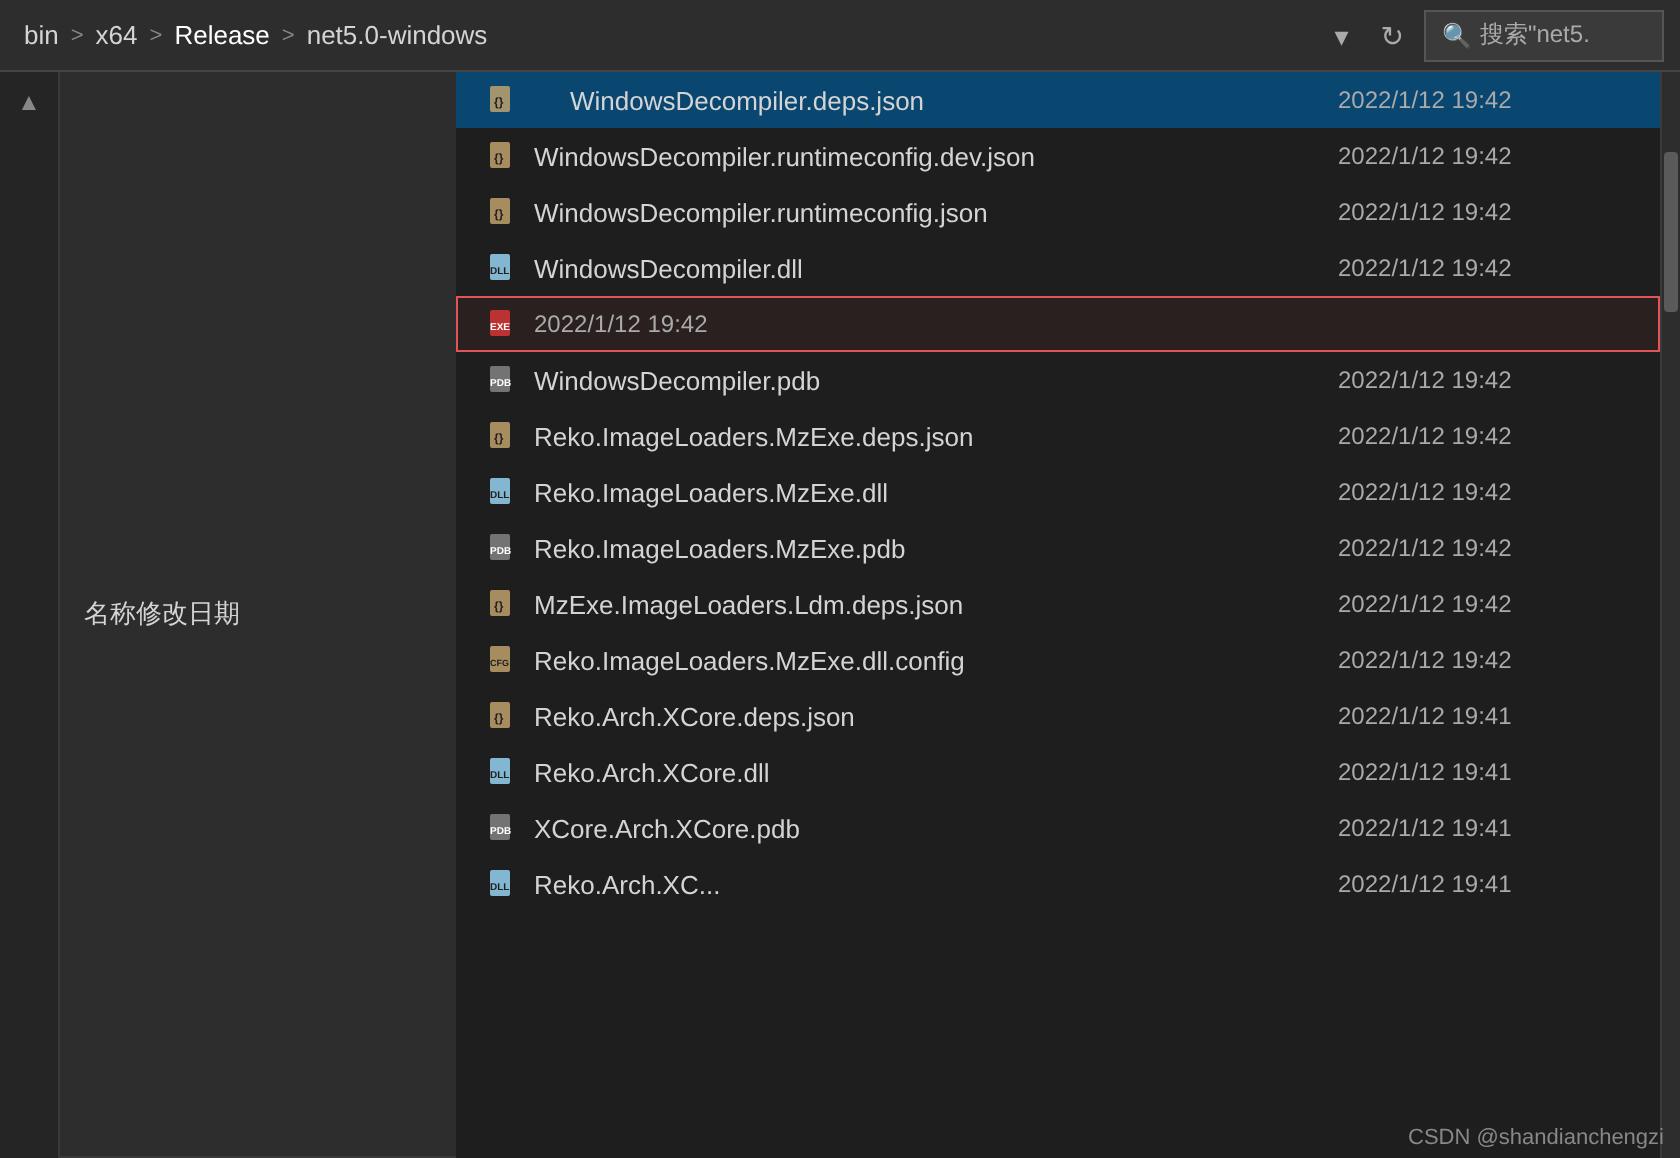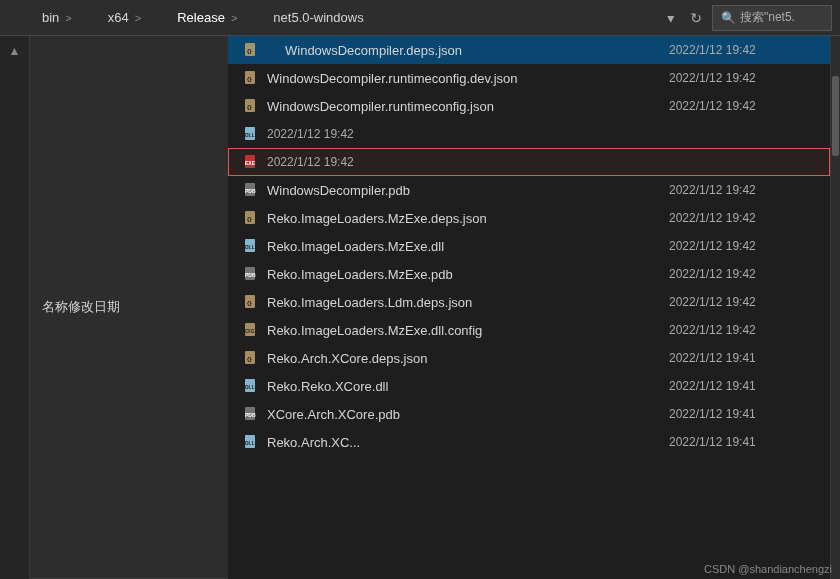--- a/index.html
+++ b/index.html
@@ -29,21 +29,20 @@
       flex: 1;
       height: 100%;
     }
     .breadcrumb-item {
       color: #d4d4d4;
       padding: 0 4px;
       cursor: pointer;
       font-size: 13px;
       display: flex;
       align-items: center;
-      margin-left: 30px;
     }
     .breadcrumb-separator {
       color: #888;
       font-size: 11px;
       padding: 0 2px;
     }
     .breadcrumb-current {
       color: #fff;
       font-weight: 500;
     }
@@ -283,20 +282,21 @@
           <span class="file-name">WindowsDecompiler.runtimeconfig.json</span>
           <span class="file-date">2022/1/12 19:42</span>
         </div>
         <div class="file-row">
           <div class="file-icon">
             <svg width="16" height="16" viewBox="0 0 16 16">
               <rect x="2" y="1" width="10" height="13" rx="1" fill="#9cdcfe" opacity="0.8"></rect>
               <text x="2" y="11" font-size="5" fill="#1e1e1e" font-weight="bold">DLL</text>
             </svg>
           </div>
+          <span class="file-name">WindowsDecompiler.dll</span>
           <span class="file-date">2022/1/12 19:42</span>
         </div>
         <div class="file-row highlighted">
           <div class="file-icon">
             <svg width="16" height="16" viewBox="0 0 16 16">
               <rect x="2" y="1" width="10" height="13" rx="1" fill="#cc3333" opacity="0.9"></rect>
               <text x="2" y="11" font-size="5" fill="#fff" font-weight="bold">EXE</text>
             </svg>
           </div>
           <span class="file-date">2022/1/12 19:42</span>
@@ -341,21 +341,21 @@
           <span class="file-name">Reko.ImageLoaders.MzExe.pdb</span>
           <span class="file-date">2022/1/12 19:42</span>
         </div>
         <div class="file-row">
           <div class="file-icon">
             <svg width="16" height="16" viewBox="0 0 16 16">
               <rect x="2" y="1" width="10" height="13" rx="1" fill="#c8a86e" opacity="0.8"></rect>
               <text x="4" y="11" font-size="6" fill="#1e1e1e" font-weight="bold">{}</text>
             </svg>
           </div>
-          <span class="file-name">Reko.ImageLoaders.Ldm.deps.json</span>
+          <span class="file-name">MzExe.ImageLoaders.Ldm.deps.json</span>
           <span class="file-date">2022/1/12 19:42</span>
         </div>
         <div class="file-row">
           <div class="file-icon">
             <svg width="16" height="16" viewBox="0 0 16 16">
               <rect x="2" y="1" width="10" height="13" rx="1" fill="#c8a86e" opacity="0.8"></rect>
               <text x="2" y="11" font-size="4.5" fill="#1e1e1e" font-weight="bold">CFG</text>
             </svg>
           </div>
           <span class="file-name">Reko.ImageLoaders.MzExe.dll.config</span>
@@ -371,21 +371,21 @@
           <span class="file-name">Reko.Arch.XCore.deps.json</span>
           <span class="file-date">2022/1/12 19:41</span>
         </div>
         <div class="file-row">
           <div class="file-icon">
             <svg width="16" height="16" viewBox="0 0 16 16">
               <rect x="2" y="1" width="10" height="13" rx="1" fill="#9cdcfe" opacity="0.8"></rect>
               <text x="2" y="11" font-size="5" fill="#1e1e1e" font-weight="bold">DLL</text>
             </svg>
           </div>
-          <span class="file-name">Reko.Reko.XCore.dll</span>
+          <span class="file-name">Reko.Arch.XCore.dll</span>
           <span class="file-date">2022/1/12 19:41</span>
         </div>
         <div class="file-row">
           <div class="file-icon">
             <svg width="16" height="16" viewBox="0 0 16 16">
               <rect x="2" y="1" width="10" height="13" rx="1" fill="#888" opacity="0.8"></rect>
               <text x="2" y="11" font-size="5" fill="#fff" font-weight="bold">PDB</text>
             </svg>
           </div>
           <span class="file-name">XCore.Arch.XCore.pdb</span>

